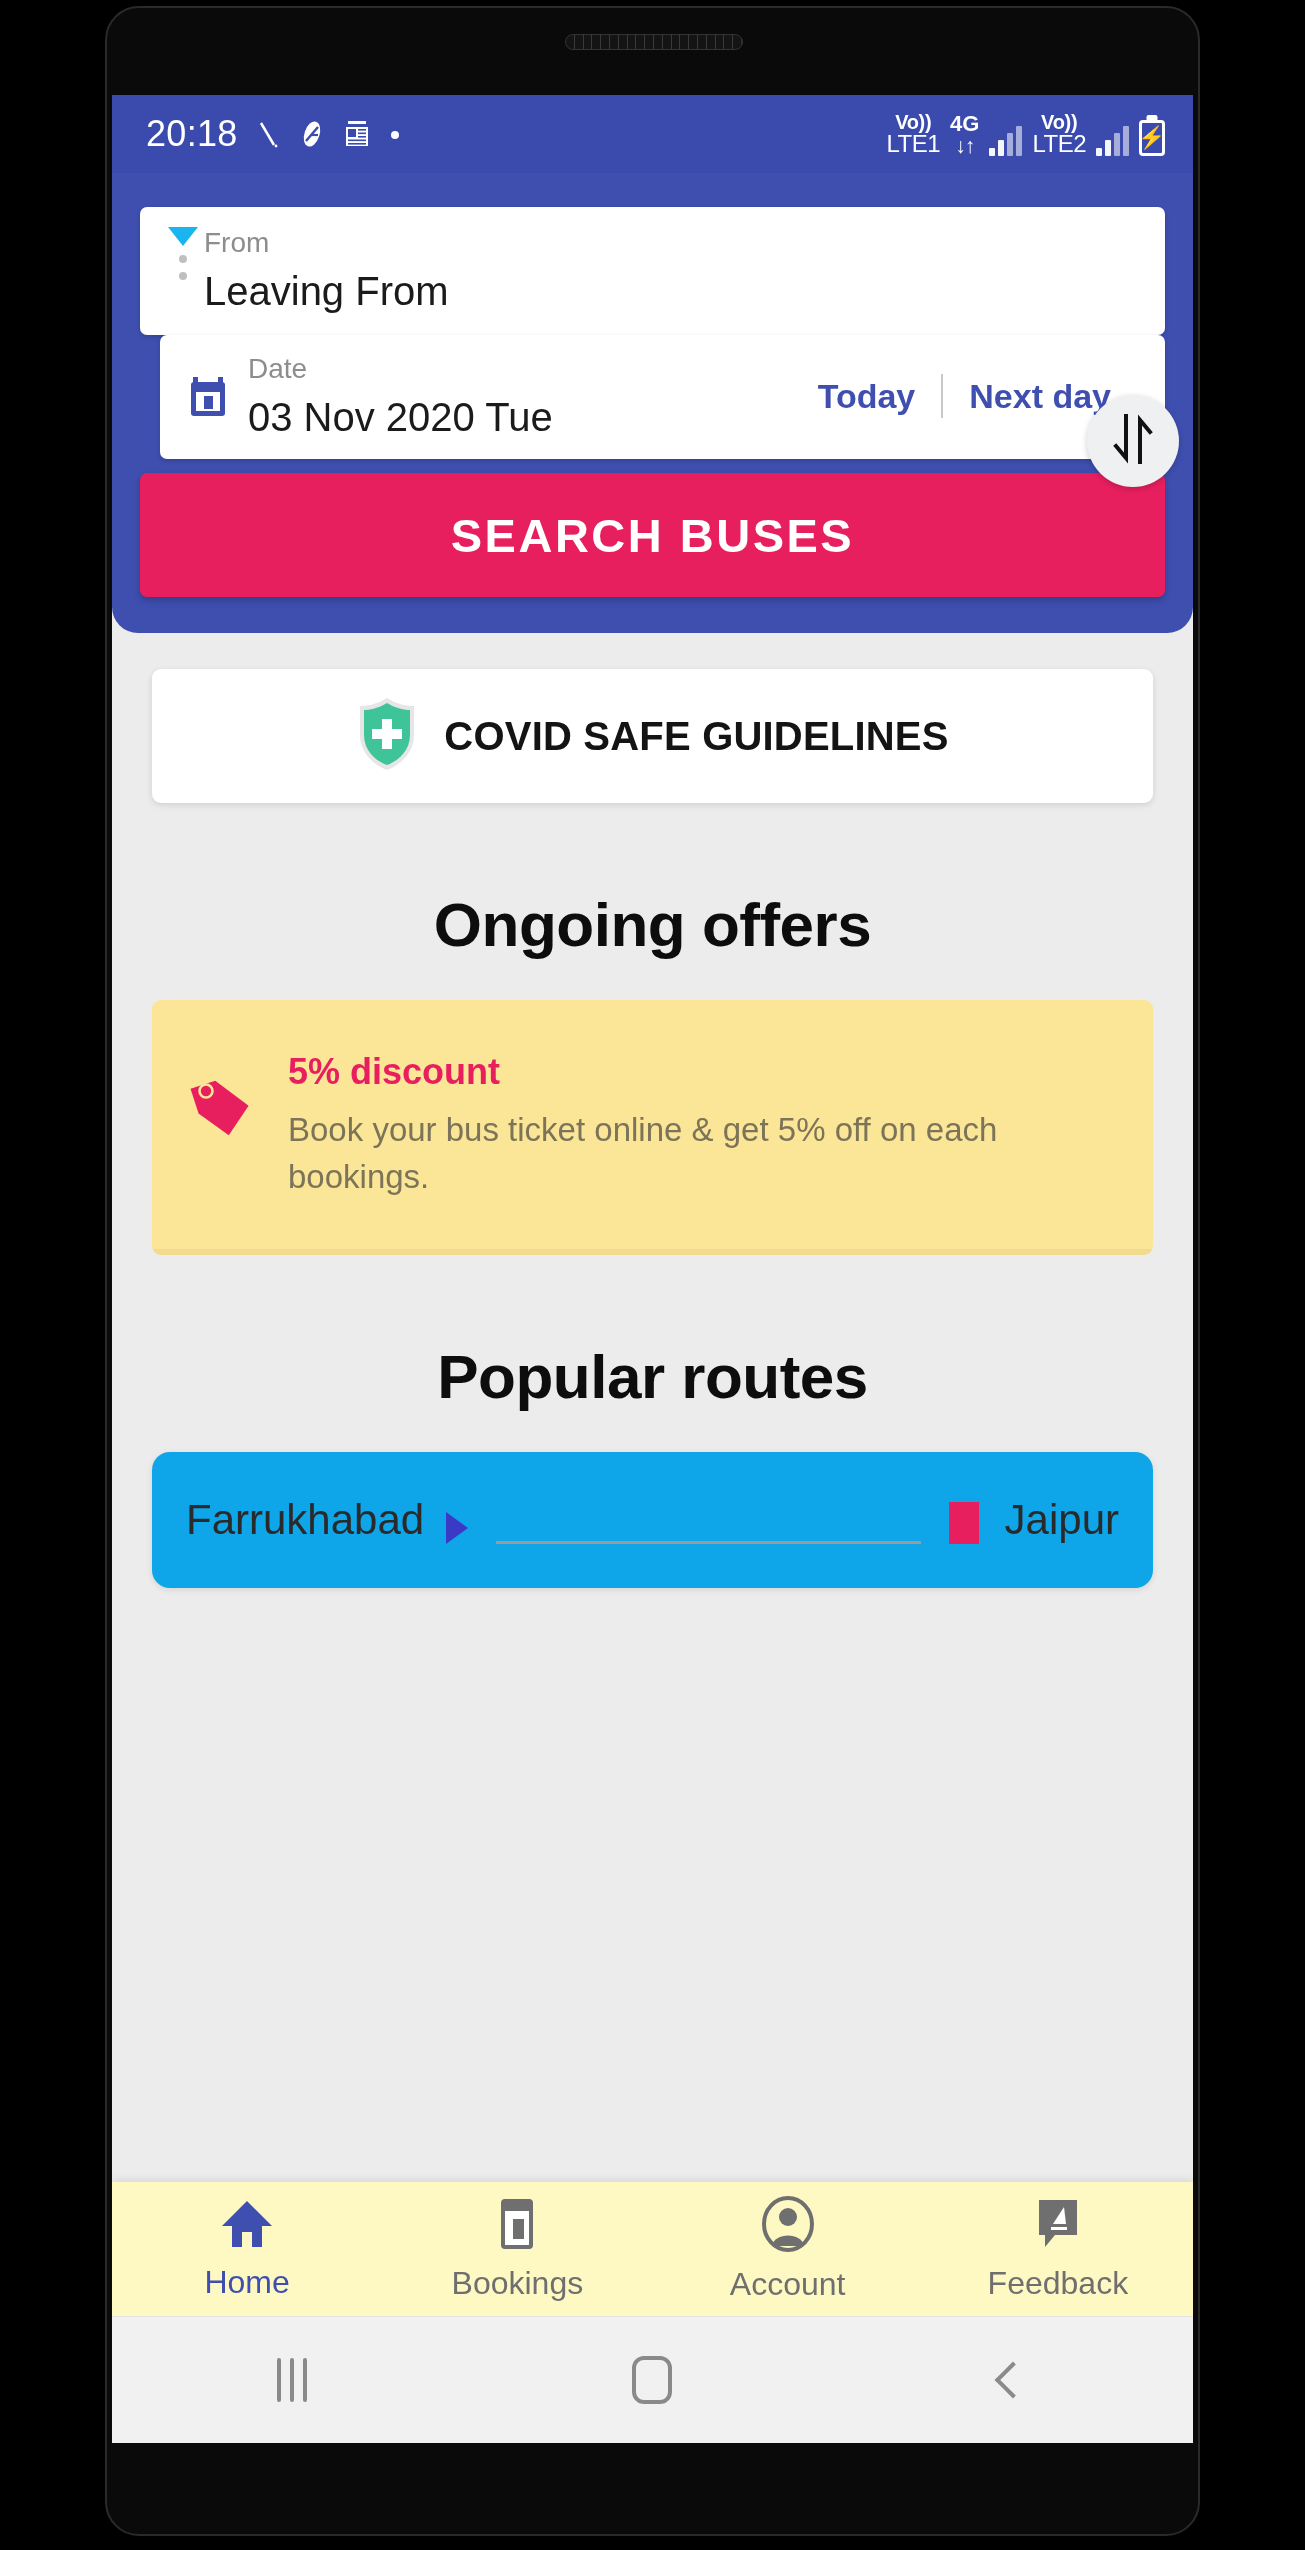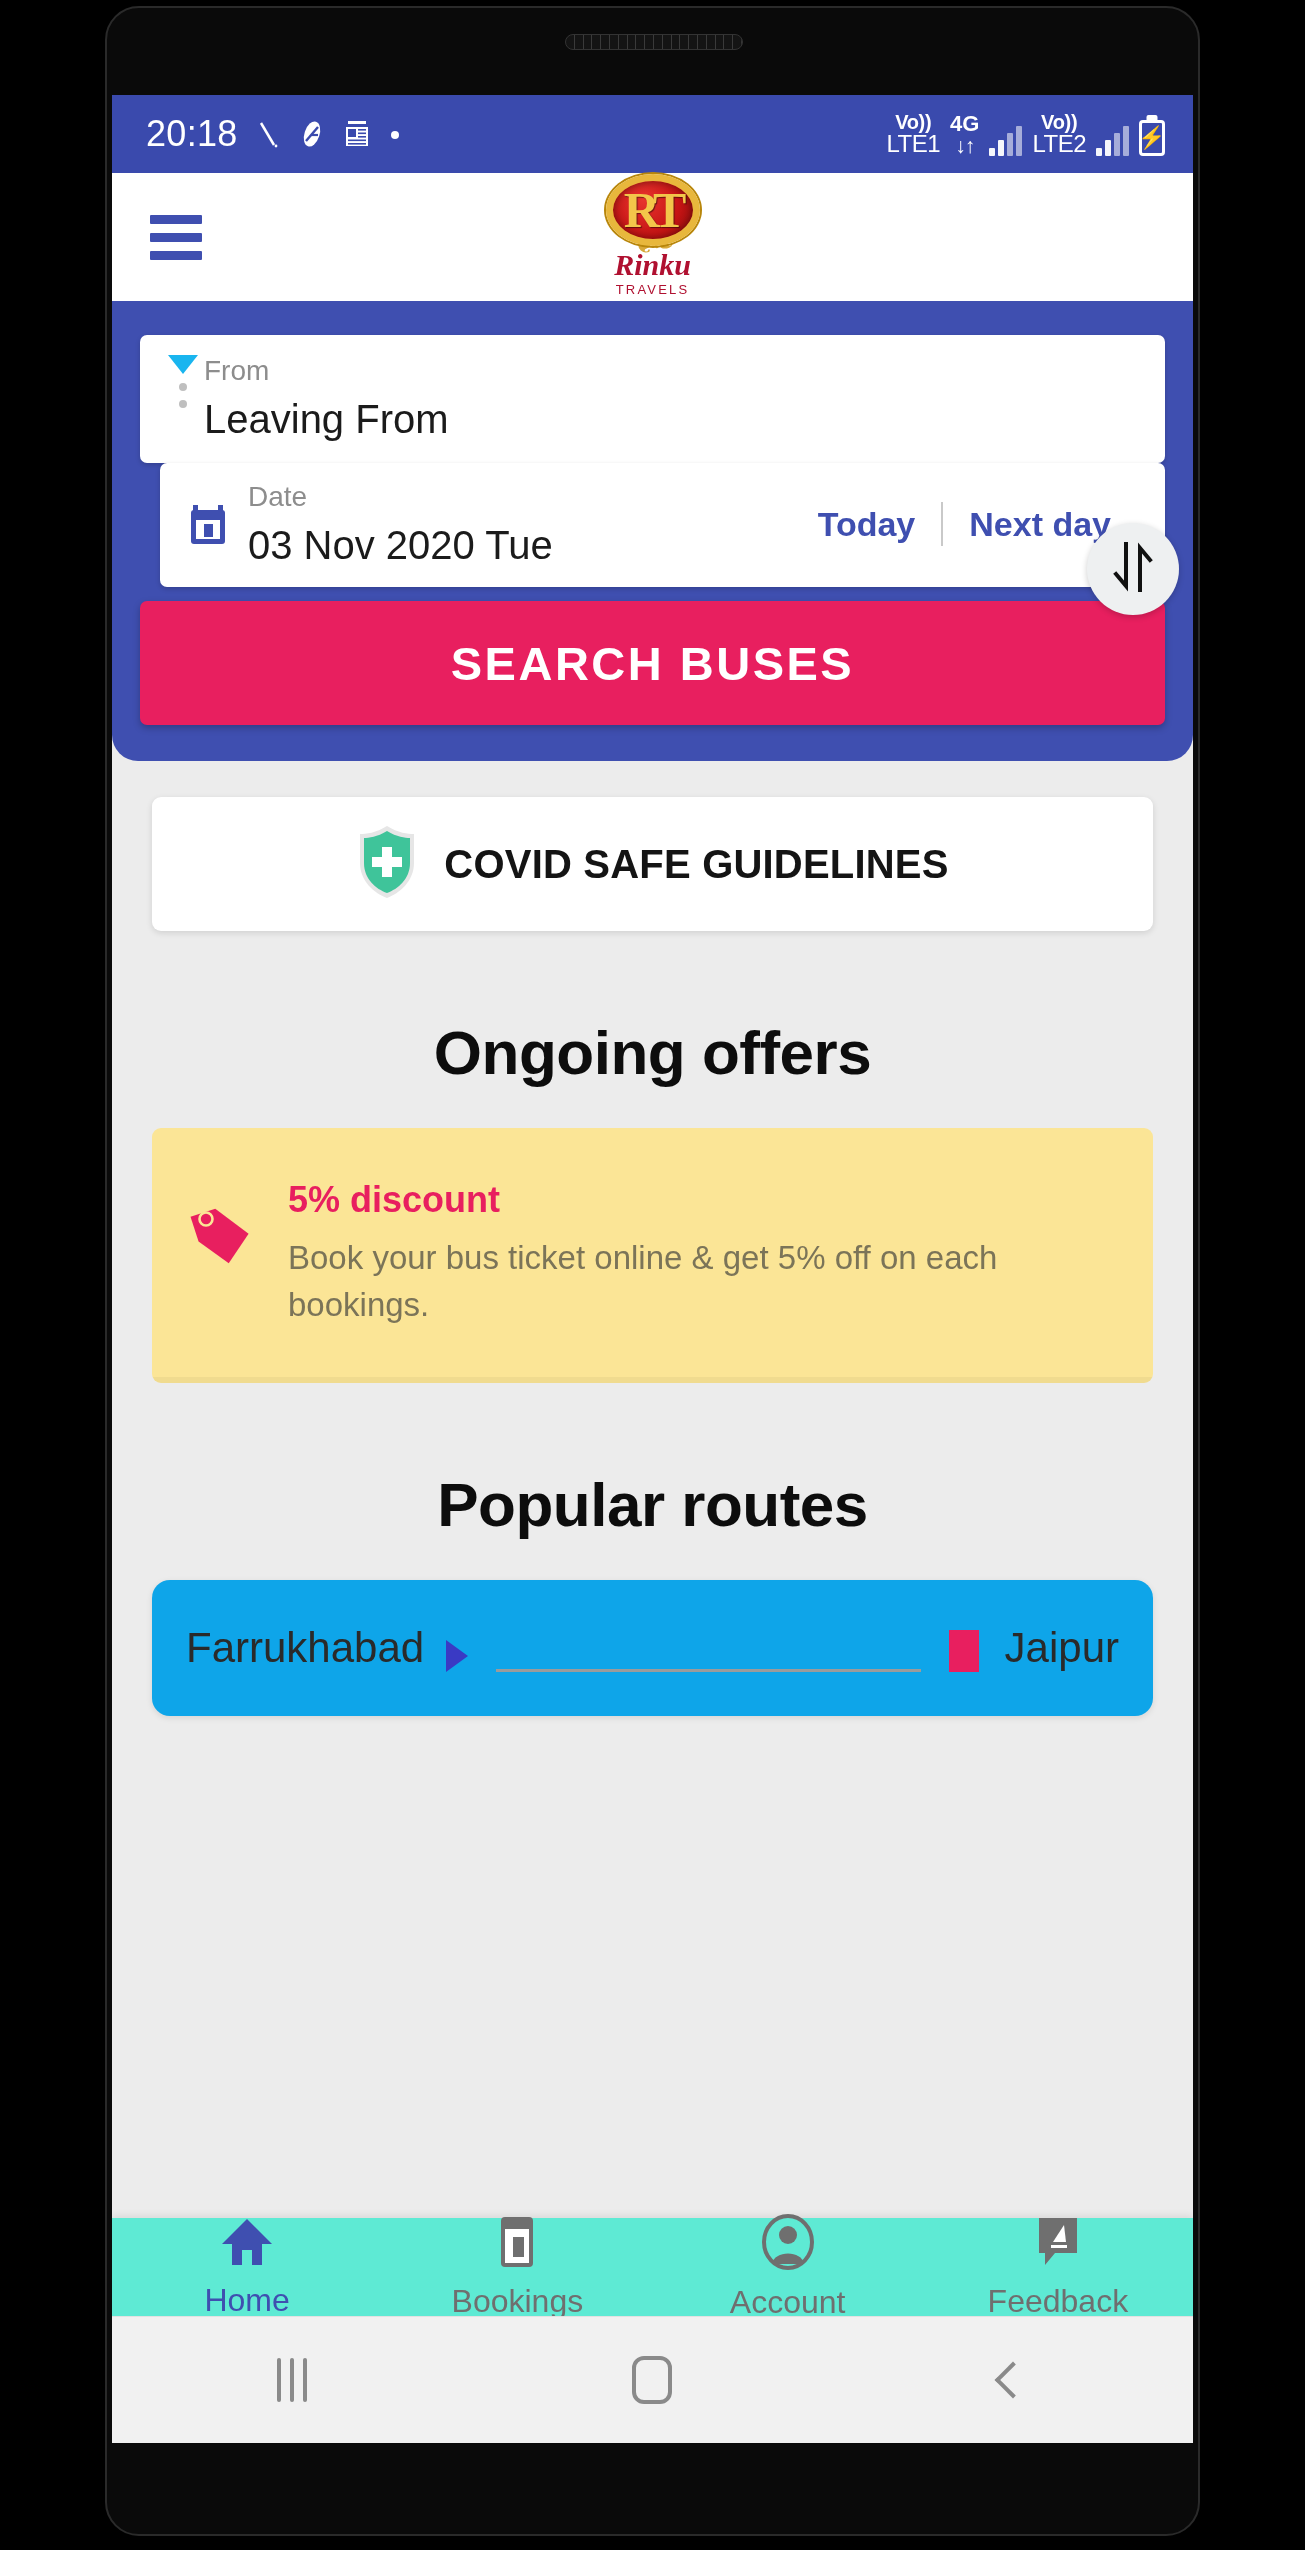--- a/index.html
+++ b/index.html
@@ -276,22 +276,22 @@
     border-bottom: 16px solid transparent;
     border-left: 22px solid #3a3ac4;
     margin-left: 8px;
   }
   .route-line { flex: 1; height: 3px; background: #9b9b9b; margin: 0 14px; }
   .route-sq { width: 30px; height: 42px; background: #e81f5f; margin-right: 12px; }
 
   
   .bottomnav {
     position: absolute; left: 0; bottom: 127px;
-    width: 1081px; height: 98px;
-    background: #5eead4;
+    width: 1081px; height: 134px;
+    background: #fef9c3;
     display: flex;
     box-shadow: 0 -2px 8px rgba(0,0,0,.09);
   }
   .navitem {
     flex: 1;
     display: flex; flex-direction: column;
     align-items: center; justify-content: center; gap: 10px;
     cursor: pointer;
   }
   .navlabel { font-size: 32px; color: #6f6f6f; }
@@ -405,35 +405,20 @@
             <span></span>
             <span></span>
             <span></span>
         </div>
         <div class="battery">
           <span class="bolt">⚡</span>
         </div>
       </div>
     </div>
 
-    <div class="appbar">
-      <div class="hamburger">
-        <i></i>
-          <i></i>
-          <i></i>
-      </div>
-      <div class="brand">
-        <div class="emblem">
-          <span class="rt">RT</span>
-        </div>
-        <div class="flourish">❦❧</div>
-        <div class="brand-name">Rinku</div>
-        <div class="brand-sub">TRAVELS</div>
-      </div>
-    </div>
 
     <div class="searchpanel">
 
       <div class="field">
         <div class="marker-col">
           <div class="tri-down"></div>
           <div class="dot"></div>
           <div class="dot"></div>
         </div>
         <div class="indent">

